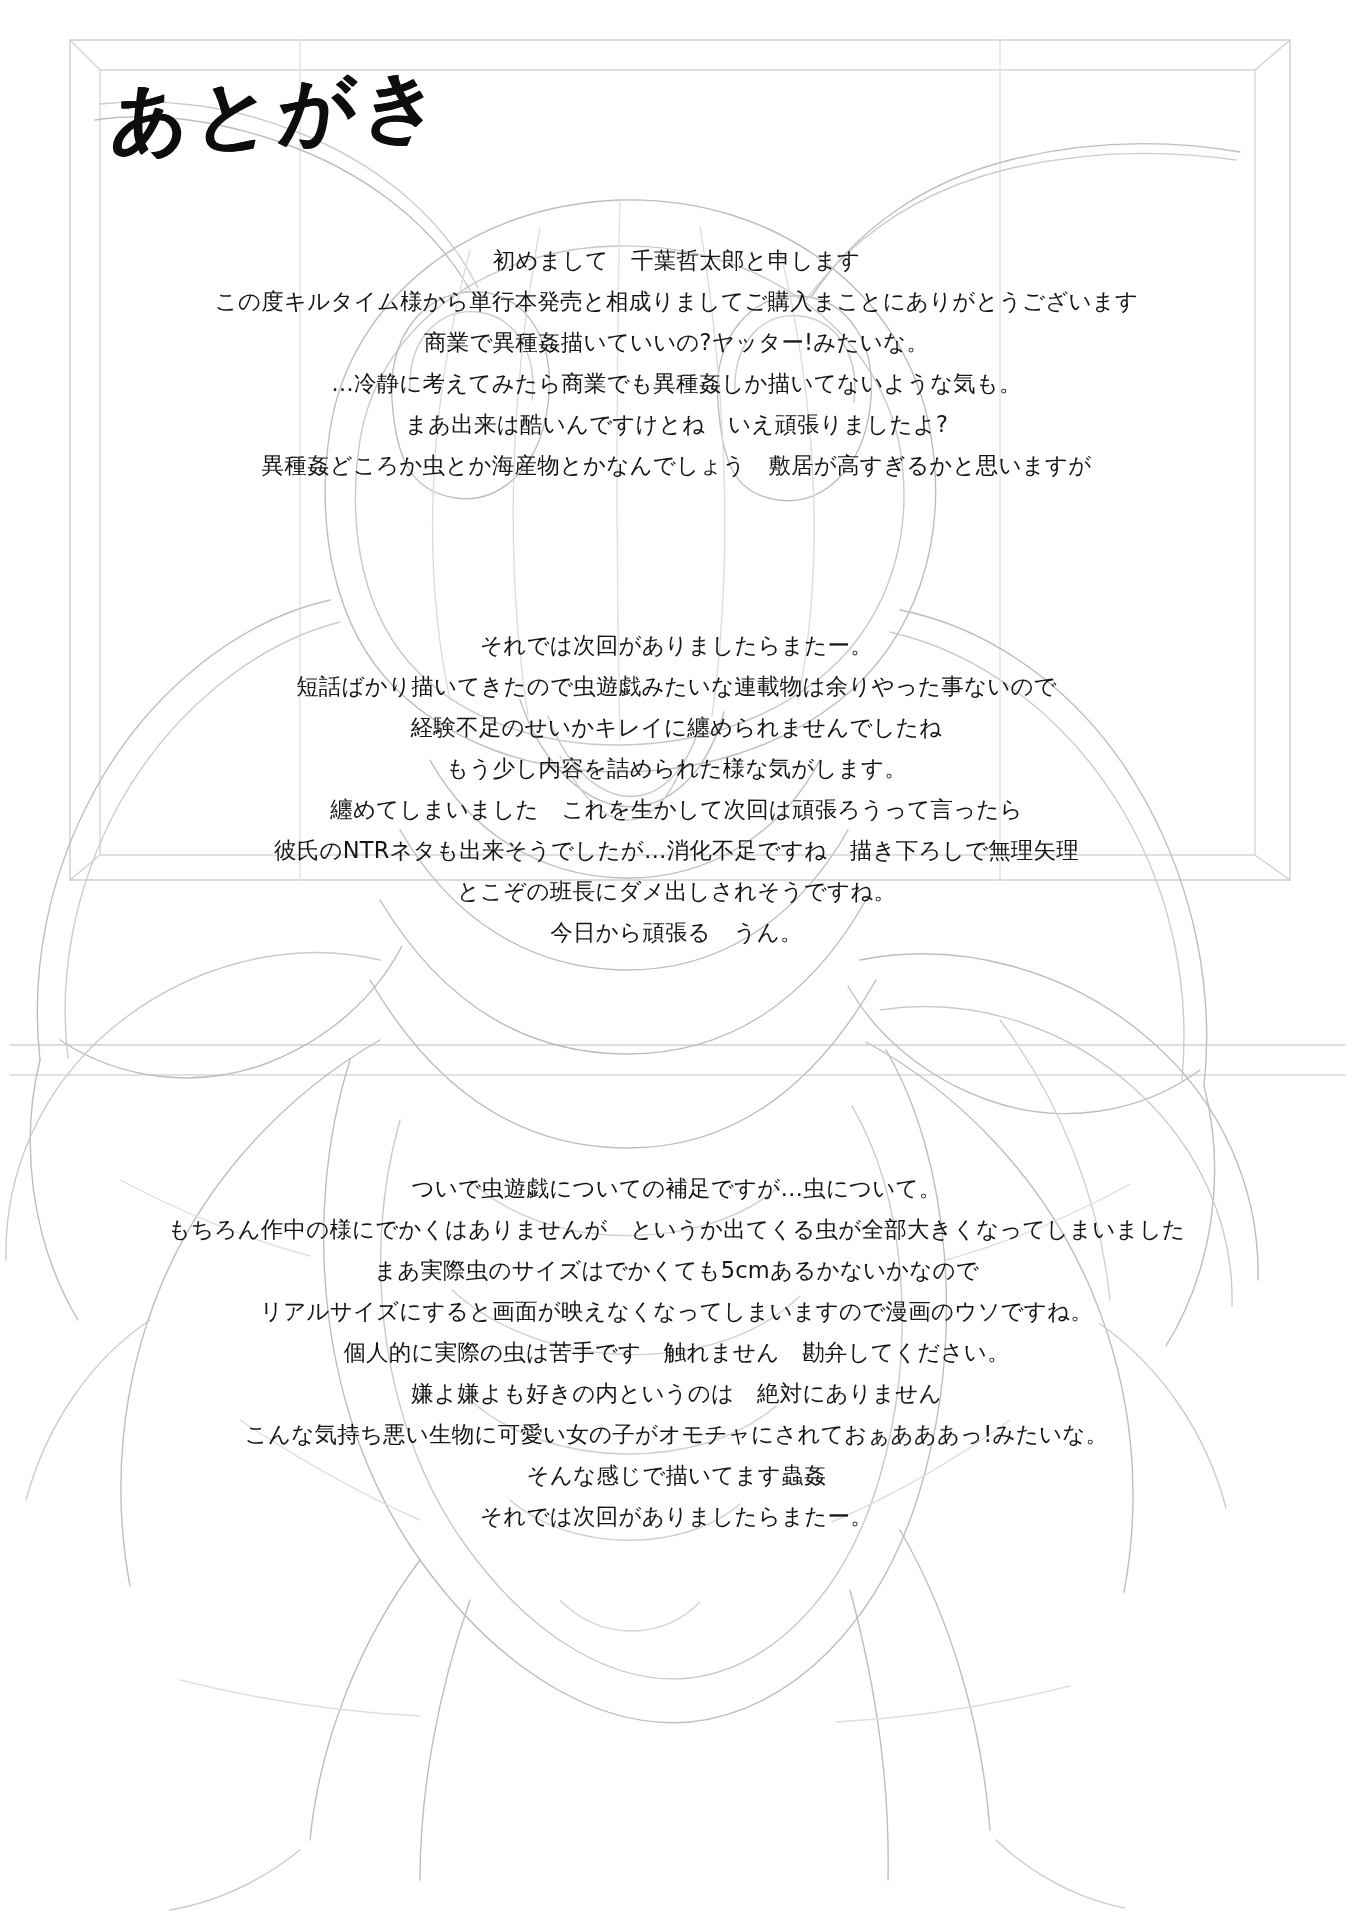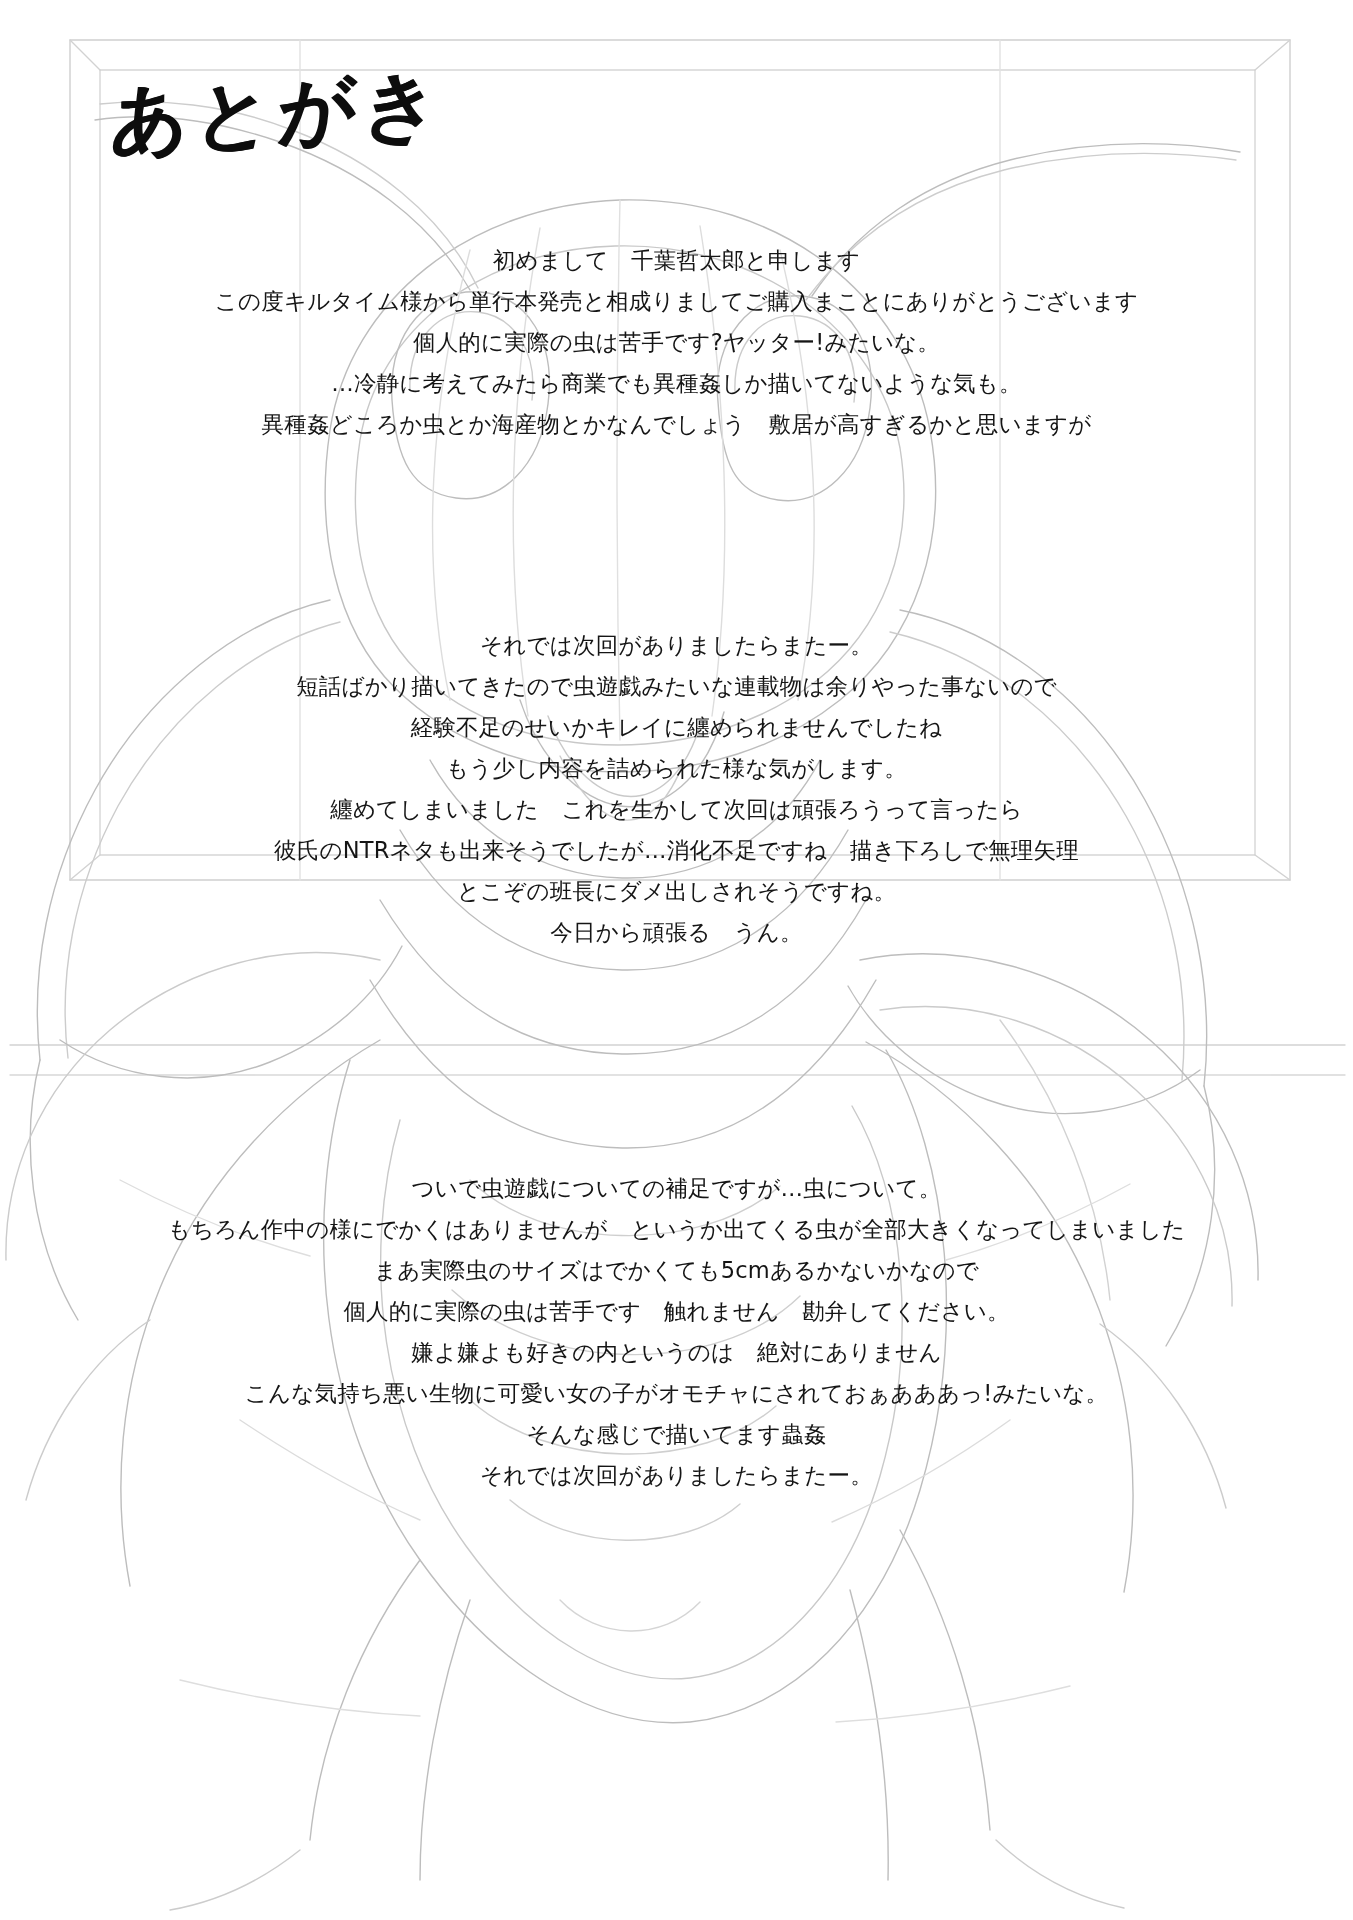--- a/index.html
+++ b/index.html
@@ -158,40 +158,42 @@
   </g>
 </svg>
 
 <div id="heading">あとがき</div>
 
 <div id="text-layer">
 
   <div class="para" id="block-1">
     <p>初めまして　千葉哲太郎と申します</p>
     <p>この度キルタイム様から単行本発売と相成りましてご購入まことにありがとうございます</p>
-    <p>個人的に実際の虫は苦手です?ヤッター!みたいな。</p>
+    <p>商業で異種姦描いていいの?ヤッター!みたいな。</p>
     <p>…冷静に考えてみたら商業でも異種姦しか描いてないような気も。</p>
+    <p>まあ出来は酷いんですけとね　いえ頑張りましたよ?</p>
     <p>異種姦どころか虫とか海産物とかなんでしょう　敷居が高すぎるかと思いますが</p>
   </div>
 
   <div class="para" id="block-2">
     <p>それでは次回がありましたらまたー。</p>
     <p>短話ばかり描いてきたので虫遊戯みたいな連載物は余りやった事ないので</p>
     <p>経験不足のせいかキレイに纏められませんでしたね</p>
     <p>もう少し内容を詰められた様な気がします。</p>
     <p>纏めてしまいました　これを生かして次回は頑張ろうって言ったら</p>
     <p>彼氏のNTRネタも出来そうでしたが…消化不足ですね　描き下ろしで無理矢理</p>
     <p>とこぞの班長にダメ出しされそうですね。</p>
     <p>今日から頑張る　うん。</p>
   </div>
 
   <div class="para" id="block-3">
     <p>ついで虫遊戯についての補足ですが…虫について。</p>
     <p>もちろん作中の様にでかくはありませんが　というか出てくる虫が全部大きくなってしまいました</p>
     <p>まあ実際虫のサイズはでかくても5cmあるかないかなので</p>
+    <p>リアルサイズにすると画面が映えなくなってしまいますので漫画のウソですね。</p>
     <p>個人的に実際の虫は苦手です　触れません　勘弁してください。</p>
     <p>嫌よ嫌よも好きの内というのは　絶対にありません</p>
     <p>こんな気持ち悪い生物に可愛い女の子がオモチャにされておぁあああっ!みたいな。</p>
     <p>そんな感じで描いてます蟲姦</p>
     <p>それでは次回がありましたらまたー。</p>
   </div>
 
 </div>
 
 </body></html>

